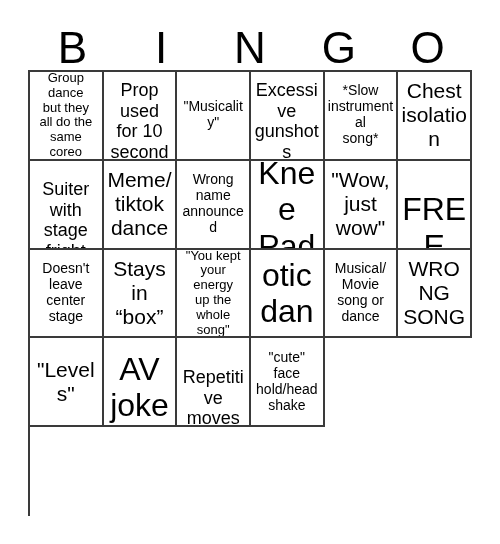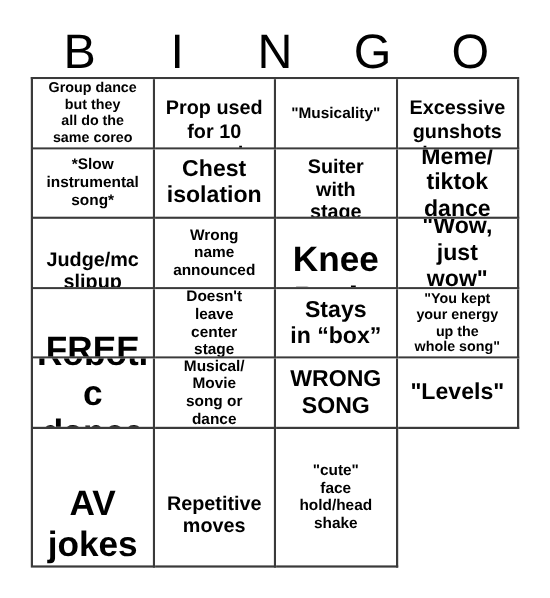--- a/index.html
+++ b/index.html
@@ -46,25 +46,24 @@
 
   
   #bingo-grid {
     position: absolute;
     left: 28px;
     top: 70px;
     width: 444px;
     height: 446px;
     box-sizing: border-box;
     display: grid;
-    grid-template-columns: repeat(4, 1fr);
+    grid-template-columns: repeat(6, 1fr);
     grid-template-rows: repeat(5, 1fr);
     border-top: 2px solid #3a3a3a;
     border-left: 2px solid #3a3a3a;
-    font-weight: bold;
   }
   .cell {
     box-sizing: border-box;
     border-right: 2px solid #3a3a3a;
     border-bottom: 2px solid #3a3a3a;
     display: flex;
     align-items: center;
     justify-content: center;
     text-align: center;
     padding: 2px 3px;
@@ -133,24 +132,20 @@
         <span class="cell-text">Suiter
 with
 stage
 fright</span>
       </div>
       <div class="cell fs-xl">
         <span class="cell-text" style="font-size: 21px;">Meme/
 tiktok
 dance</span>
       </div>
-      <div class="cell fs-md">
-        <span class="cell-text">Judge/mc
-slipup</span>
-      </div>
       <div class="cell fs-sm">
         <span class="cell-text">Wrong
 name
 announced</span>
       </div>
       <div class="cell fs-xxl">
         <span class="cell-text">Knee
 Pads</span>
       </div>
       <div class="cell fs-lg">

